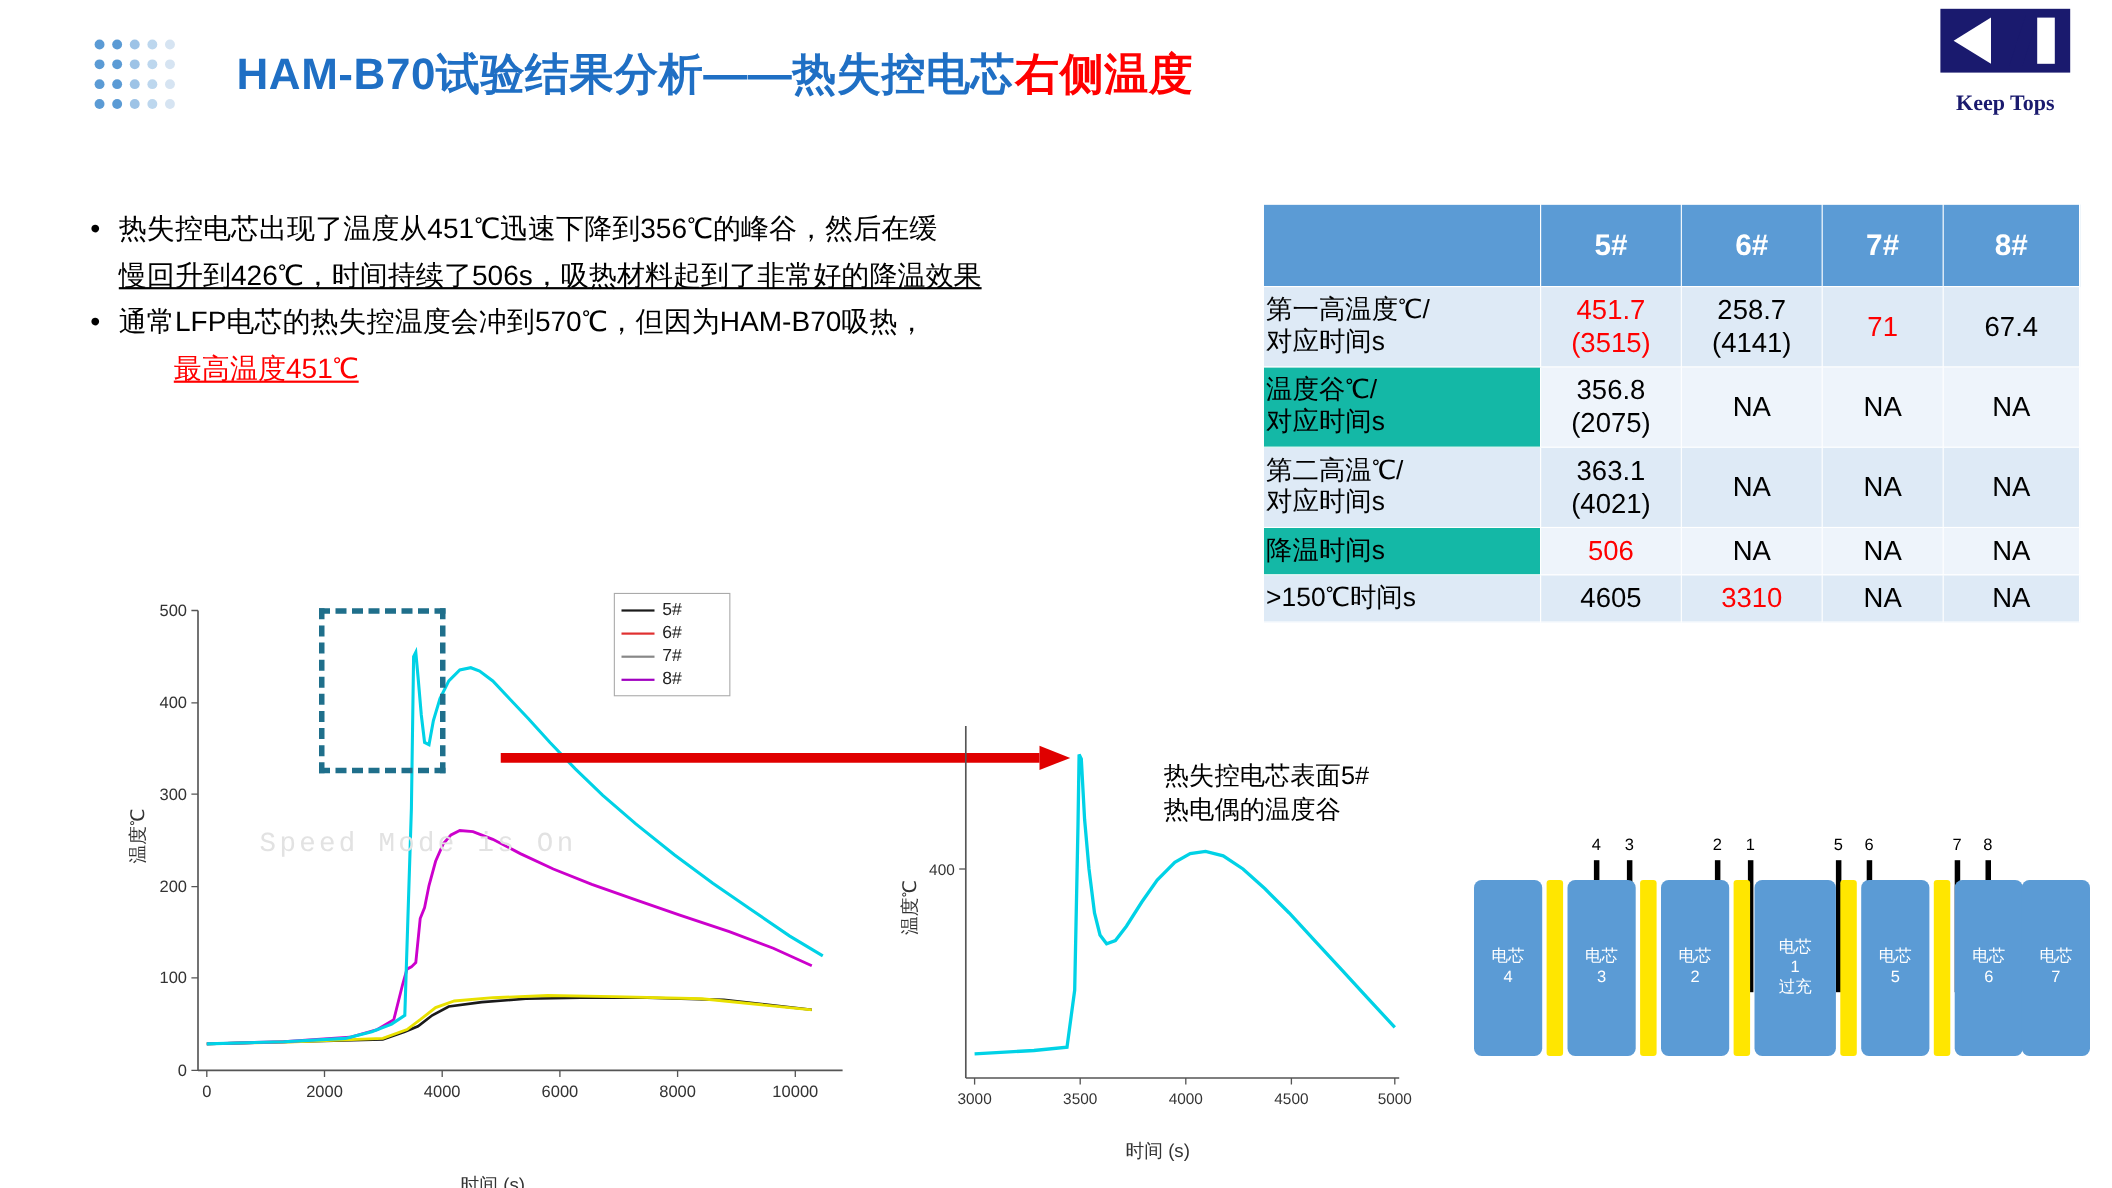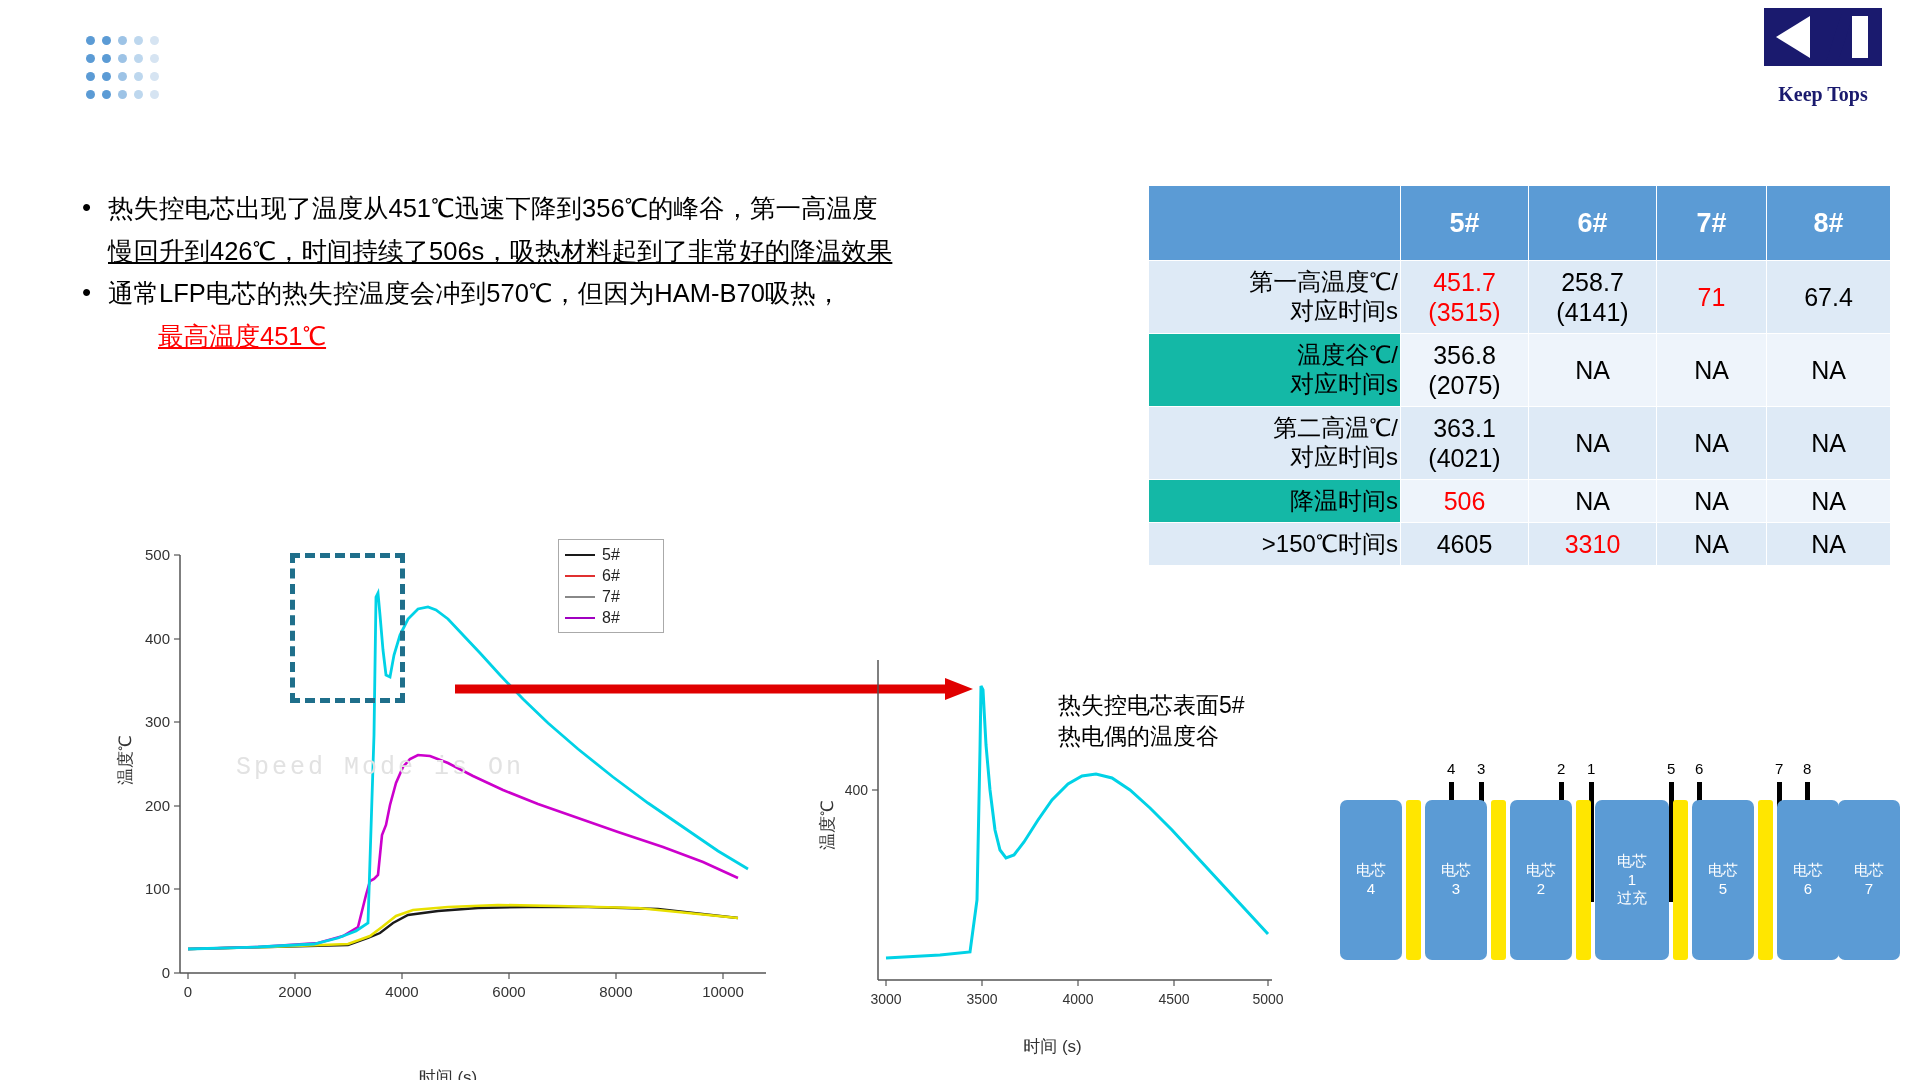--- a/index.html
+++ b/index.html
@@ -146,21 +146,21 @@
   }
   .tbl thead th {
     background: #5b9bd5;
     color: #ffffff;
     font-weight: bold;
     font-size: 27px;
     height: 62px;
   }
   .tbl .rowhead {
     background: #deeaf6;
-    text-align: right;
+    text-align: left;
     font-size: 24px;
   }
   .tbl tbody td { background: #deeaf6; }
   .tbl tbody tr.alt td { background: #eef4fb; }
   .tbl tbody tr.alt .rowhead { background: #14b8a6; }
   .tbl .r { color: #ff0000; }
   .tbl col.c0 { width: 252px; }
   .tbl col.c1 { width: 128px; }
   .tbl col.c2 { width: 128px; }
   .tbl col.c3 { width: 110px; }
@@ -318,33 +318,36 @@
       <i class="d2"></i>
       <i class="d3"></i>
       <i class="d4"></i>
     <i class="d1"></i>
       <i class="d1"></i>
       <i class="d2"></i>
       <i class="d3"></i>
       <i class="d4"></i>
   </div>
 
+  <div class="slide-title">
+    <span>HAM-B70试验结果分析——热失控电芯</span><span class="hl">右侧温度</span>
+  </div>
 
   <div class="logo">
     <div class="mark">
       <span class="tri"></span>
       <span class="slash"></span>
       <span class="bar"></span>
     </div>
     <div class="txt">Keep Tops</div>
   </div>
 
   <div class="bullets">
     <div class="b">
-      <span>热失控电芯出现了温度从451℃迅速下降到356℃的峰谷，第一高温度</span>
+      <span>热失控电芯出现了温度从451℃迅速下降到356℃的峰谷，然后在缓</span>
     </div>
     <div class="cont">
       <span>慢回升到426℃，时间持续了506s，吸热材料起到了非常好的降温效果</span>
     </div>
     <div class="b">
       <span>通常LFP电芯的热失控温度会冲到570℃，但因为HAM-B70吸热，</span>
     </div>
     <div class="cont red" style="padding-left:0;">
       <span class="red">最高温度451℃</span>
     </div>

